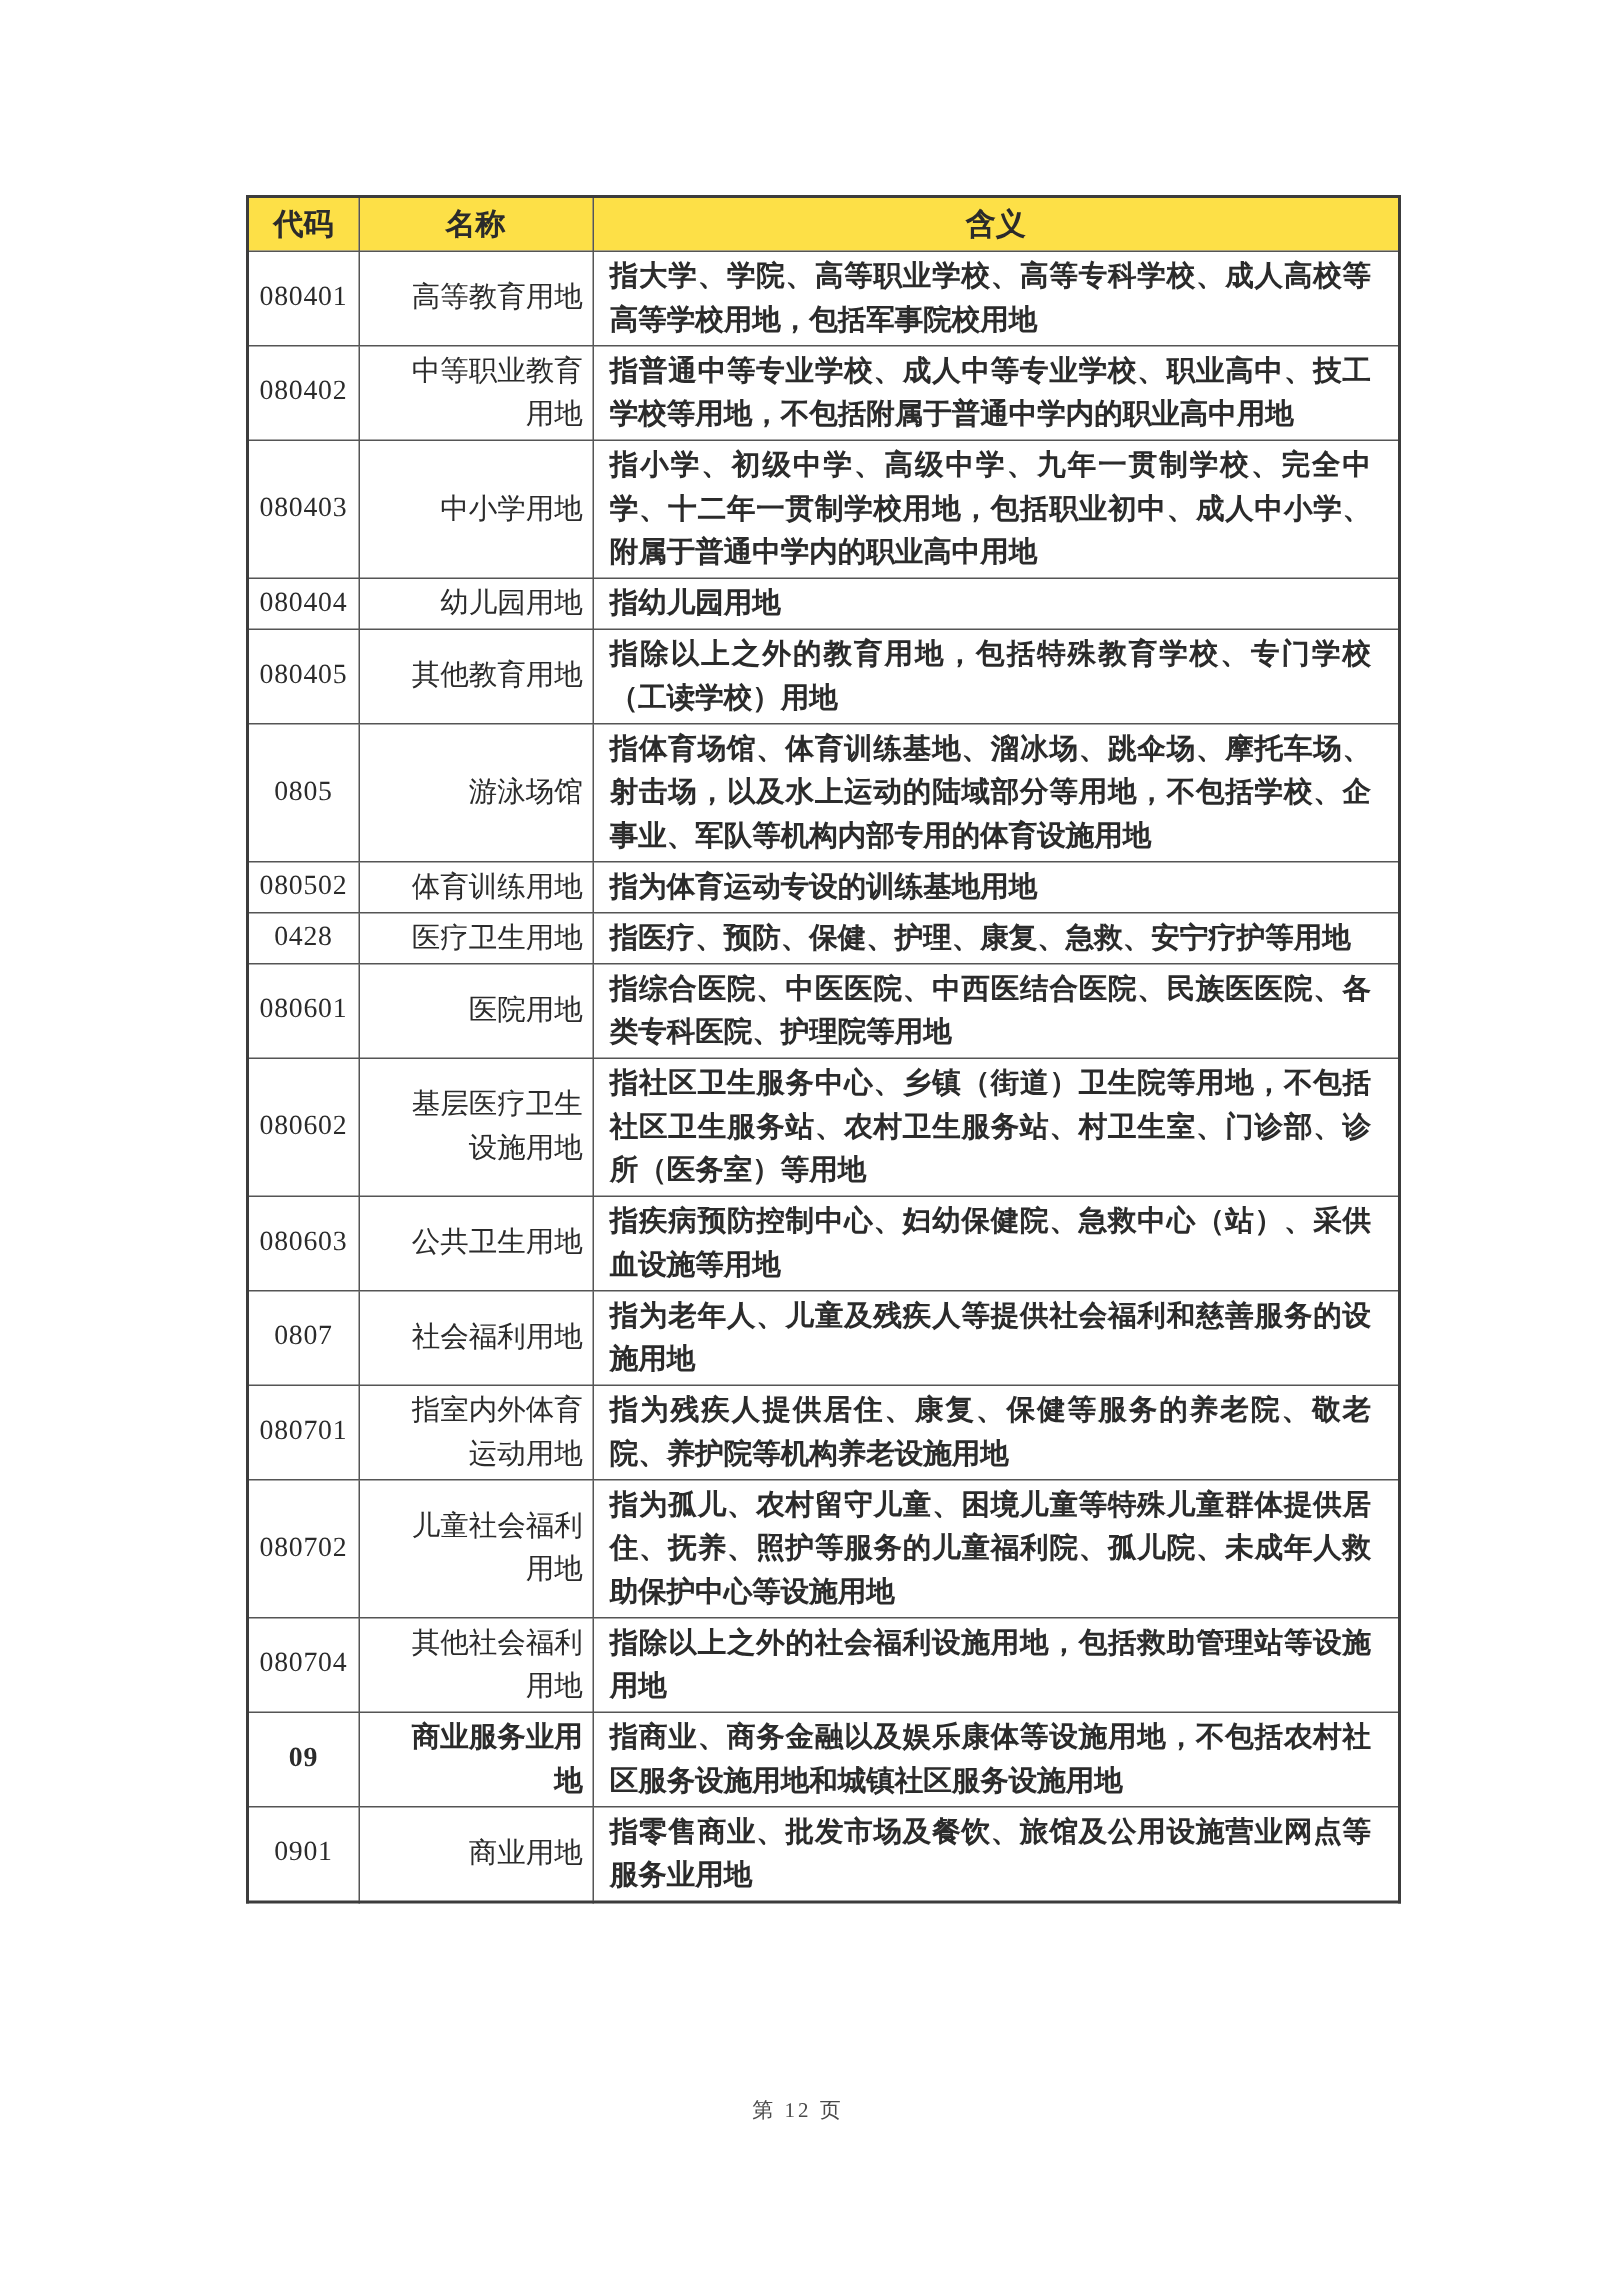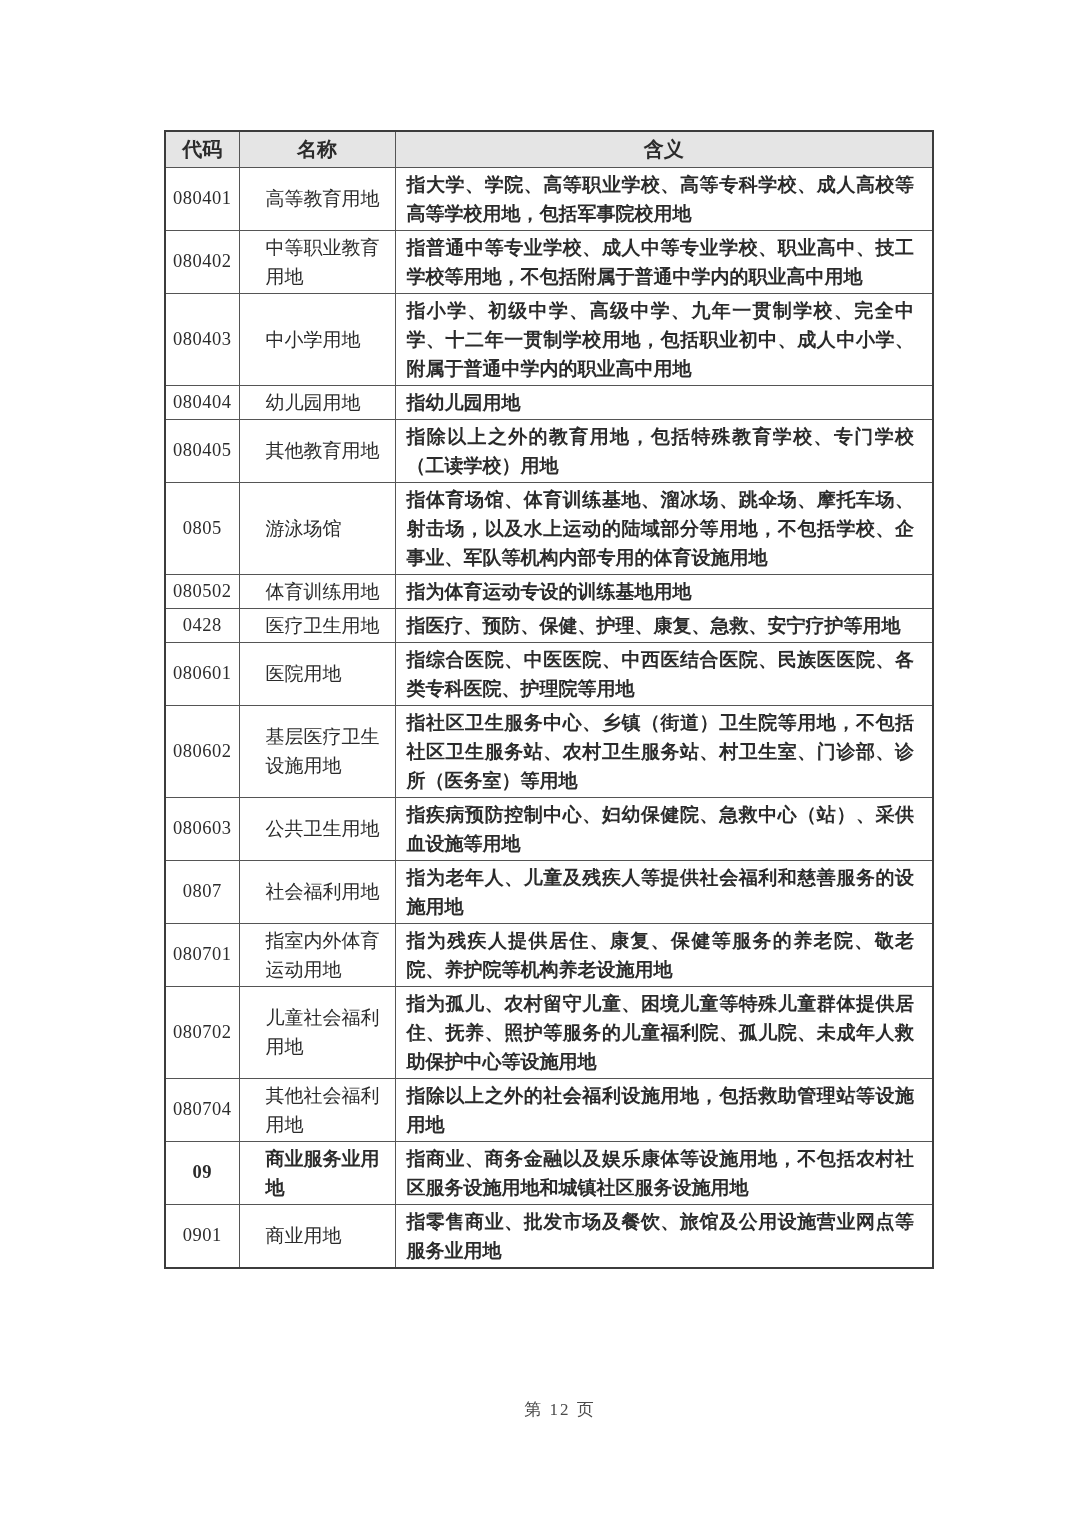--- a/index.html
+++ b/index.html
@@ -27,49 +27,49 @@
     font-size: 19px;
   }
   .doc-table col.c-code    { width: 74px;  }
   .doc-table col.c-name    { width: 156px; }
   .doc-table col.c-meaning { width: 538px; }
   .doc-table th, .doc-table td {
     border: 1px solid #555555;
     vertical-align: middle;
   }
   .doc-table thead th {
-    background: #e5e5e5;
+    background: #fde047;
     font-weight: bold;
     font-size: 20px;
     text-align: center;
     height: 36px;
     padding: 3px 4px;
   }
   .doc-table td { line-height: 29px; padding: 2px 6px; }
   .doc-table td.code {
     text-align: center;
     font-size: 18.5px;
     letter-spacing: 0.5px;
   }
-  .doc-table td.name { padding-left: 26px; text-align: left; }
+  .doc-table td.name { padding-left: 26px; text-align: right; }
   .doc-table td.meaning {
     padding-left: 11px;
     padding-right: 18px;
     text-align: justify;
     font-weight: bold;
   }
   .doc-table tr.bold-row td.code,
   .doc-table tr.bold-row td.name { font-weight: bold; }
   .footer {
     position: absolute;
-    left: 176px;
+    left: 148px;
     width: 768px;
     top: 1398px;
     text-align: center;
-    font-size: 17px;
+    font-size: 14px;
     color: #4a4a4a;
     letter-spacing: 2px;
   }
 </style>
 </head>
 <body>
 
 <div class="page">
 
   <table class="doc-table">

